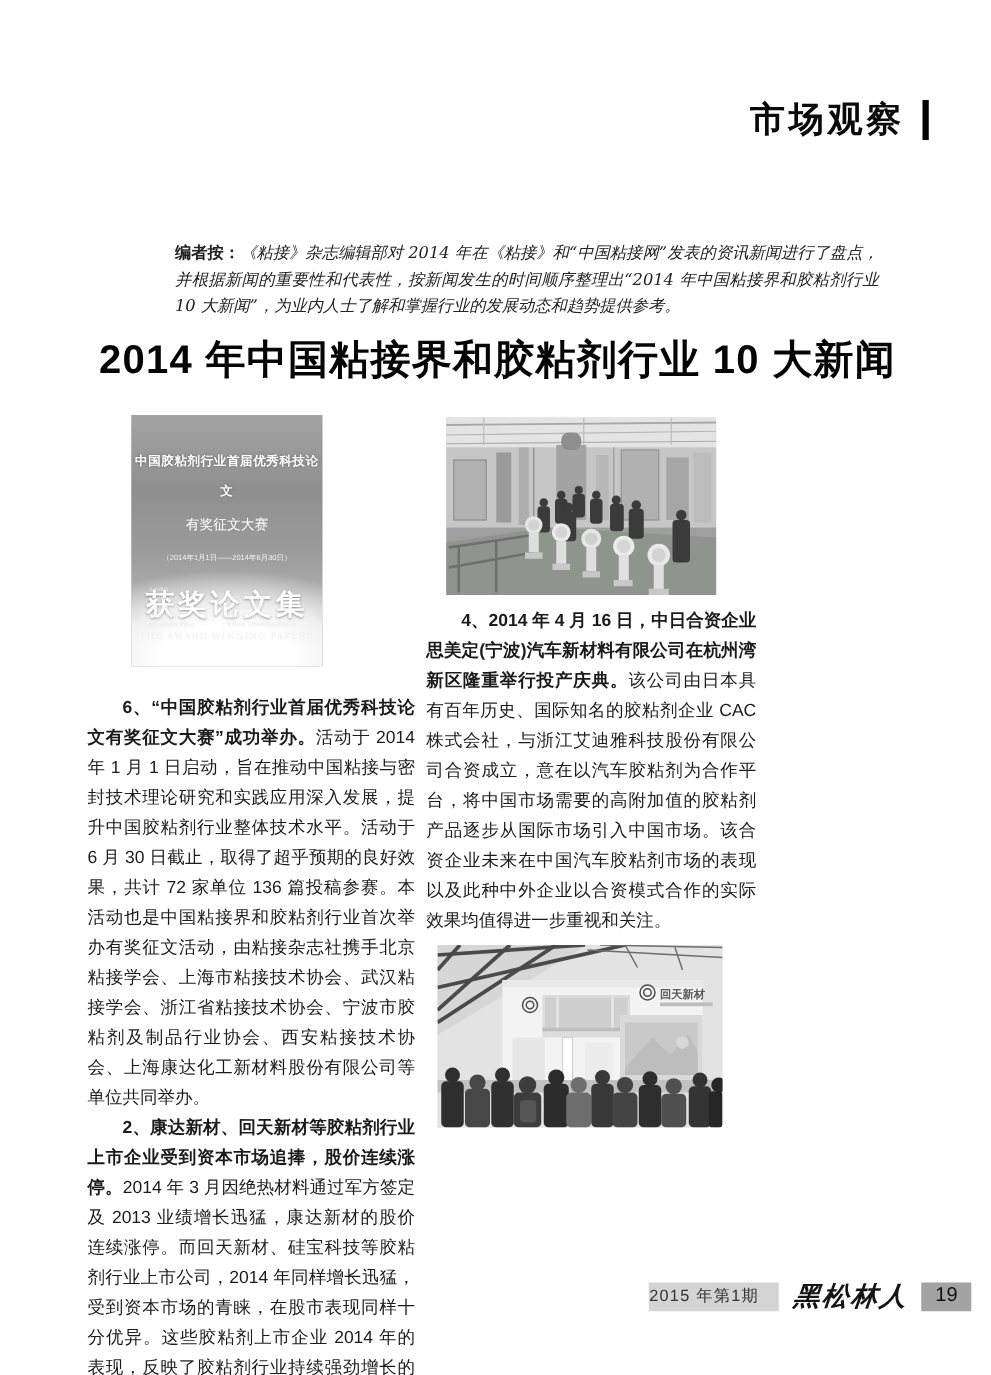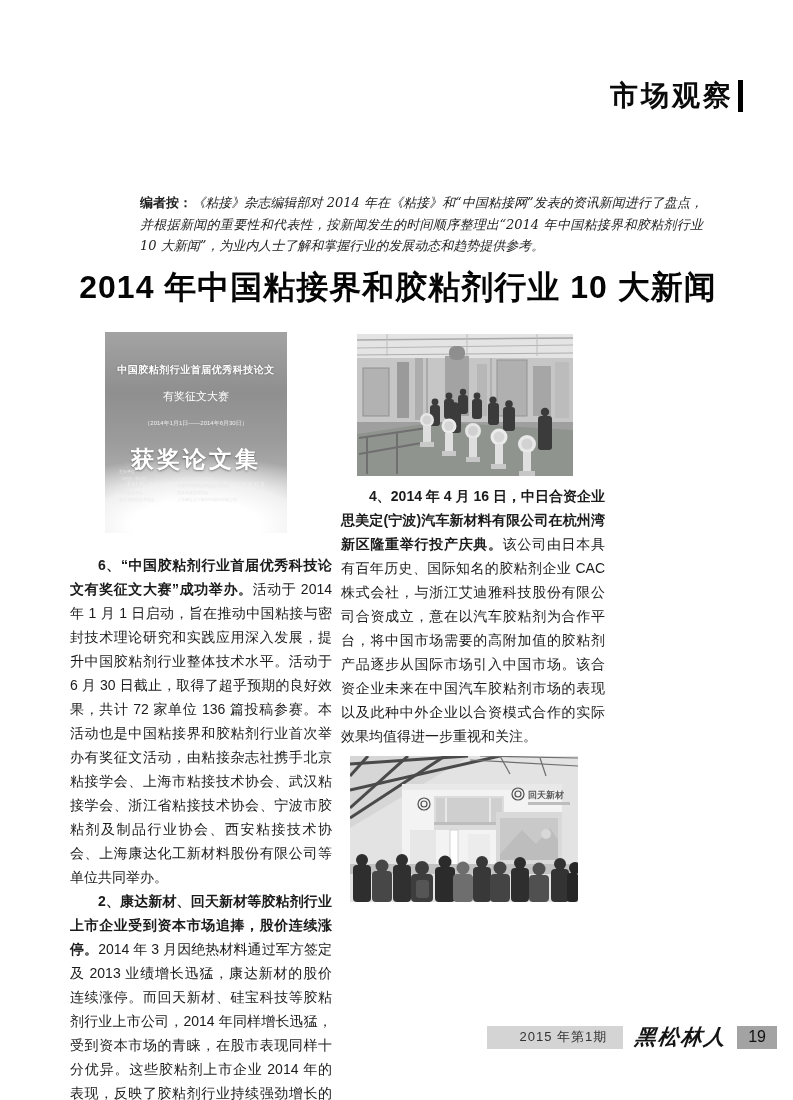--- a/index.html
+++ b/index.html
@@ -6,21 +6,21 @@
   html,body { background:#e9e9e9; }
   .page {
     position:relative; width:793px; height:1100px; margin:0 auto;
     background:#ffffff; overflow:hidden;
     font-family:"Liberation Sans", sans-serif; color:#1c1c1c;
   }
 
   
   .mast {
     position:absolute; top:80px; right:50px;
-    padding-right:4px; border-right:5px solid #000;
+    padding-right:14px; border-right:5px solid #000;
     text-align:right;
   }
   .mast-title { font-size:28px; font-weight:bold; letter-spacing:3px; color:#0a0a0a; line-height:32px; }
   .mast-pinyin { font-size:19px; font-weight:bold; letter-spacing:1px; color:#b5b5b5; line-height:26px; }
 
   
   .editor-note {
     position:absolute; left:140px; top:192px; width:563px;
     font-family:"DejaVu Serif", serif; font-style:italic;
     font-size:13px; line-height:21.5px; text-align:justify; color:#222;
@@ -36,21 +36,21 @@
 
   
   .col { position:absolute; top:328px; font-size:14px; line-height:24px; text-align:justify; color:#1b1b1b; }
   .col-left  { left:70px;  width:262px; }
   .col-right { left:341px; width:264px; }
   .col p { text-indent:2em; }
   .col p b { font-weight:bold; }
 
   
   .cover {
-    width:182px; height:201px; margin:4px 0 20px 35px;
+    width:153px; height:201px; margin:4px 0 20px 35px;
     position:relative; overflow:hidden;
     background:
       radial-gradient(ellipse 160% 55% at 50% 96%, #ffffff 22%, #f0f0f0 38%, rgba(240,240,240,0) 62%),
       linear-gradient(180deg, #a3a3a3 0%, #8f8f8f 30%, #9c9c9c 55%, #b3b3b3 78%, #8a8a8a 92%, #7e7e7e 100%);
     color:#fff; text-align:center;
   }
   .cover-l1 { margin-top:26px; font-size:10px; font-weight:bold; letter-spacing:0.5px; text-shadow:0 0 2px rgba(0,0,0,.35); }
   .cover-l2 { font-size:11px; font-weight:normal; margin-top:2px; }
   .cover-l3 { font-size:6px; margin-top:3px; color:#f0f0f0; }
   .cover-main { margin-top:12px; font-size:23px; font-weight:bold; letter-spacing:3px; text-shadow:0 1px 2px rgba(0,0,0,.4); }
@@ -62,21 +62,21 @@
 
   
   .photo { display:block; background:#ddd; }
   .photo-1 { width:216px; height:142px; margin:6px 0 8px 16px; }
   .photo-2 { width:228px; height:146px; margin:8px 0 0 9px; }
 
   
   .footer { position:absolute; top:1023px; right:16px; display:flex; align-items:center; }
   .footer-issue {
     background:#d4d4d4; color:#333; font-size:13px;
-    padding:2px 16px 3px 32px; letter-spacing:1px;
+    padding:2px 16px 3px 0; letter-spacing:1px;
   }
   .footer-brand {
     margin:0 10px 0 12px; font-family:"DejaVu Serif", serif; font-style:italic; font-weight:bold;
     font-size:21px; color:#141414; transform:skewX(-6deg); letter-spacing:2px; white-space:nowrap;
   }
   .footer-page {
     background:#a3a3a3; color:#111; font-size:16px; font-weight:normal;
     padding:2px 11px 3px 11px;
   }
 </style>

